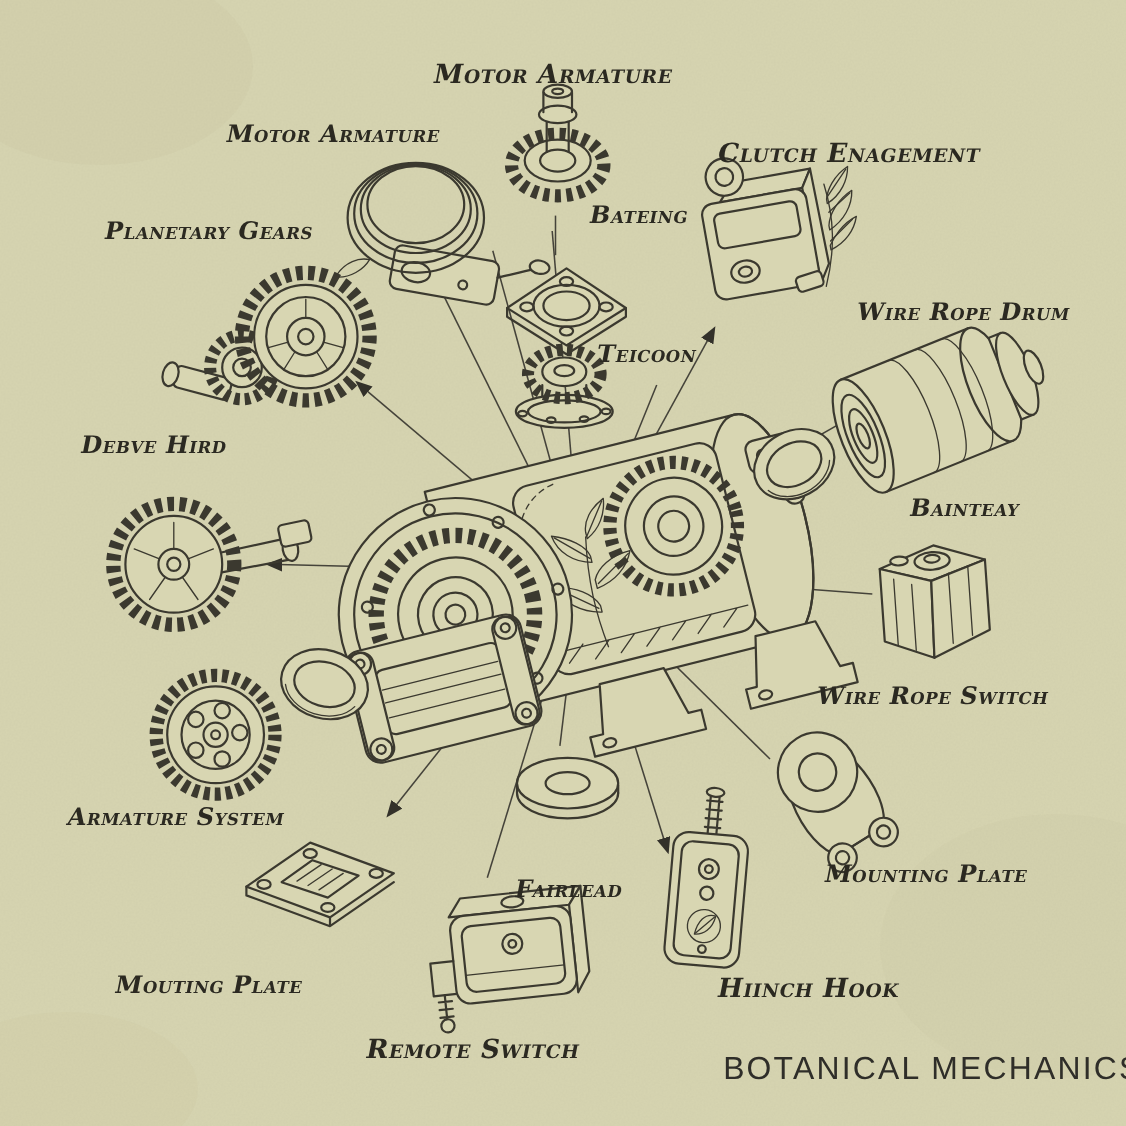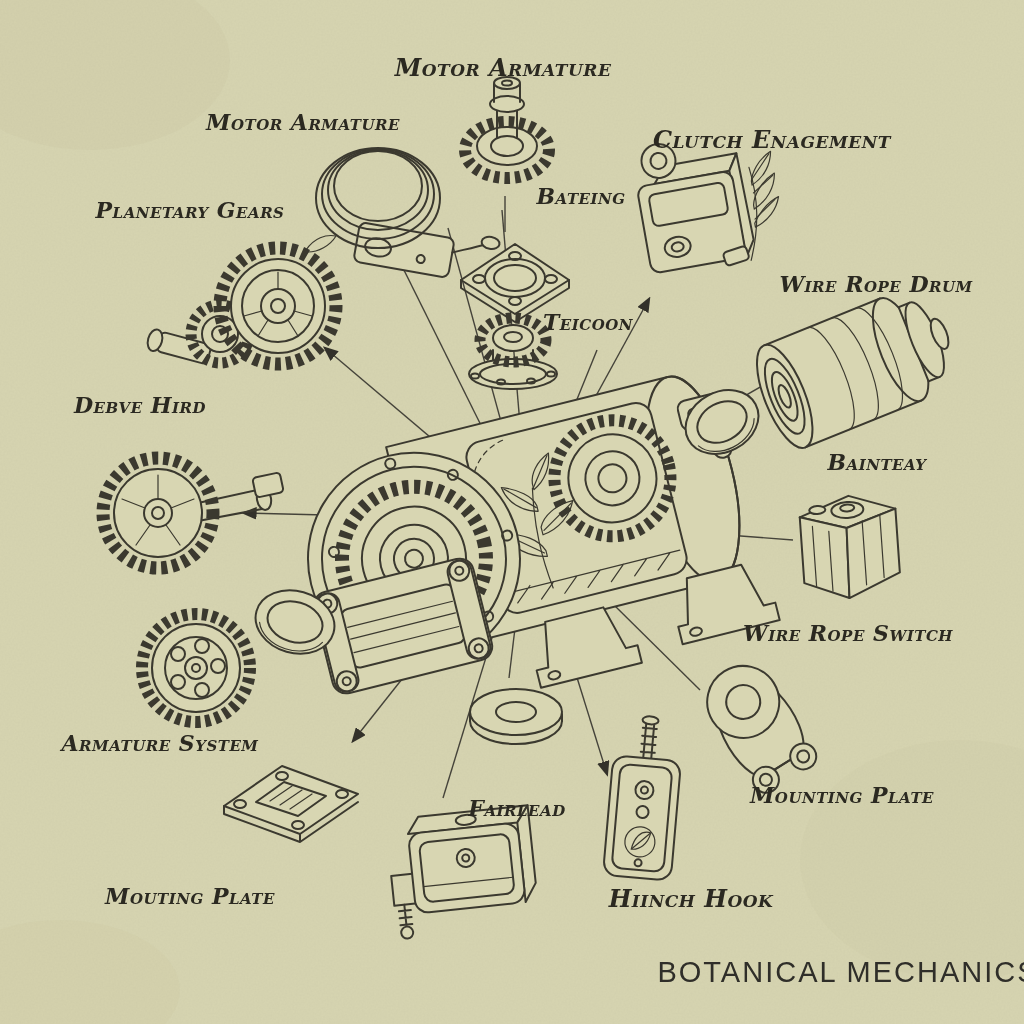--- a/index.html
+++ b/index.html
@@ -373,16 +373,17 @@
   <div class="label" style="left:581px; top:196px;">Bateing</div>
   <div class="label" style="left:876px; top:284px;">Wire Rope Drum</div>
   <div class="label" style="left:588px; top:322px;">Teicoon</div>
   <div class="label" style="left:140px; top:405px;">Debve Hird</div>
   <div class="label" style="left:844px; top:462px;margin-left:33px;">Bainteay</div>
   <div class="label" style="left:848px; top:633px;">Wire Rope Switch</div>
   <div class="label" style="left:160px; top:743px;">Armature System</div>
   <div class="label" style="left:517px; top:808px;">Fairlead</div>
   <div class="label" style="left:842px; top:795px;">Mounting Plate</div>
   <div class="label" style="left:190px; top:864px;margin-top:32px;">Mouting Plate</div>
-  <div class="label big" style="left:691px; top:898px;">Hiinch Hook</div>
+  <div class="label big" style="left:735px; top:898px;">Hiinch Hook</div>
+  <div class="label big" style="left:430px; top:953px;">Remote Switch</div>
 
   <div class="brand" style="left:848px; top:972px;">BOTANICAL MECHANICS</div>
 </div>
 
 </body></html>

